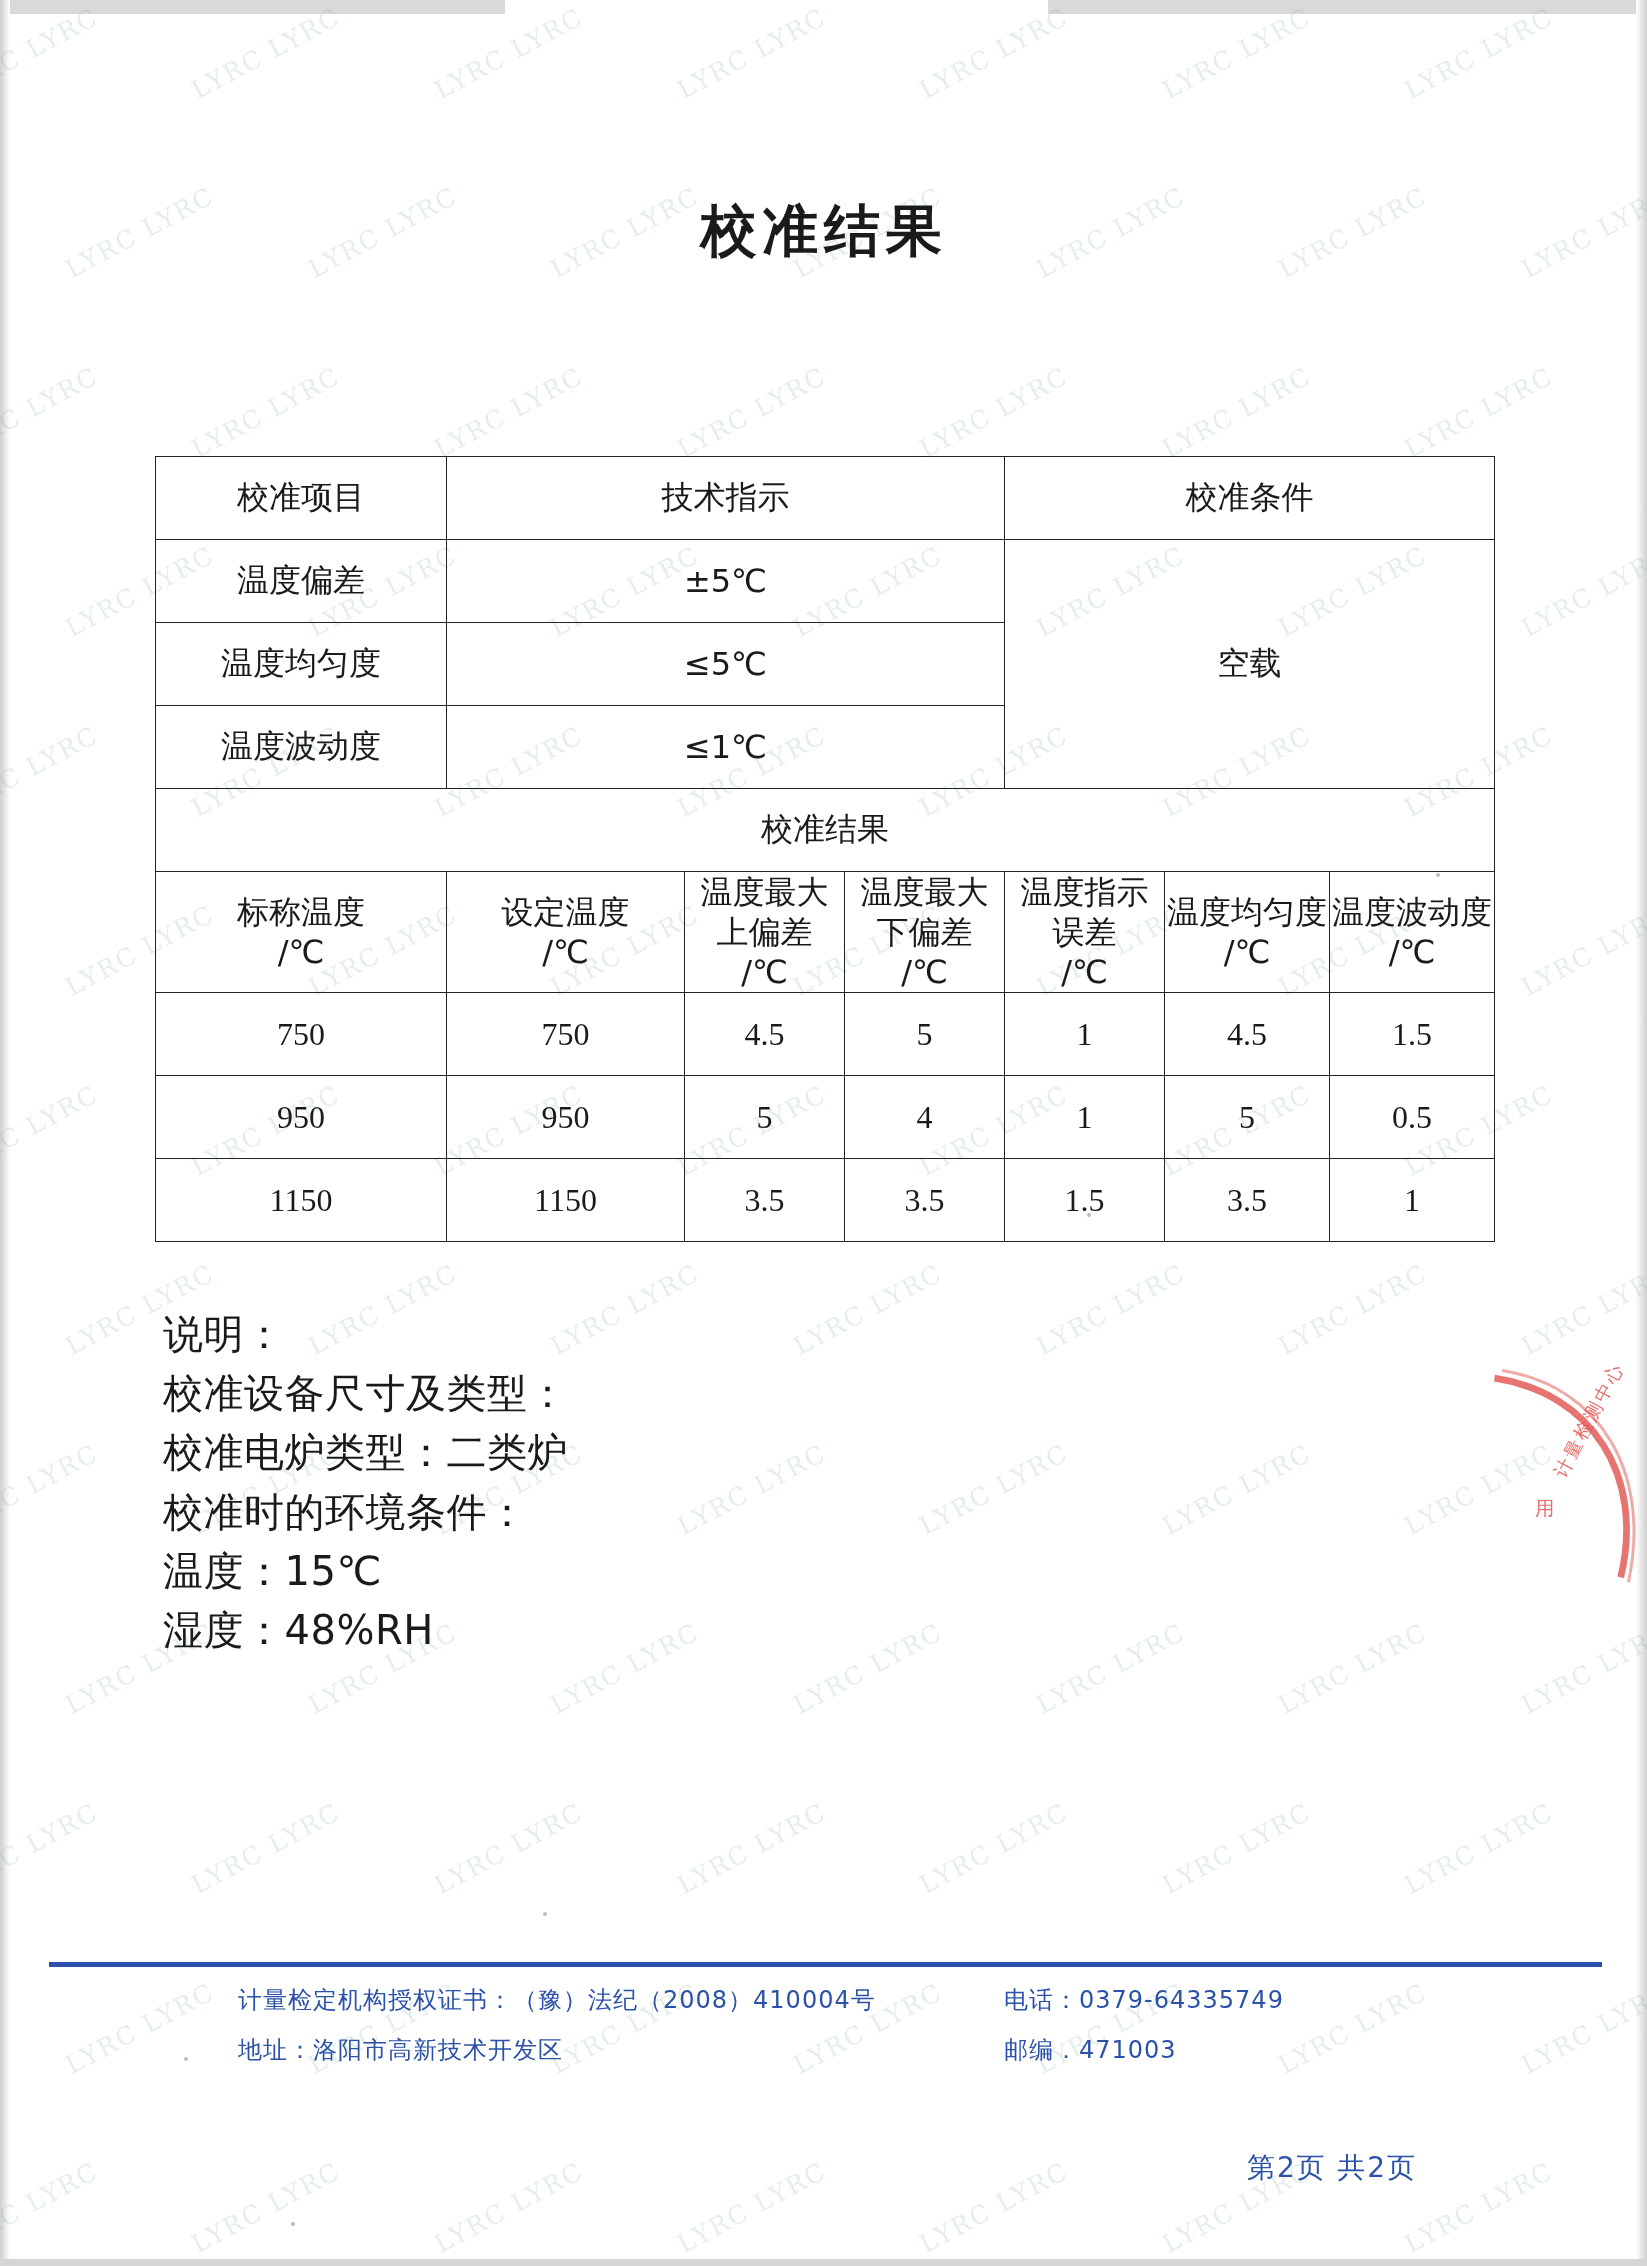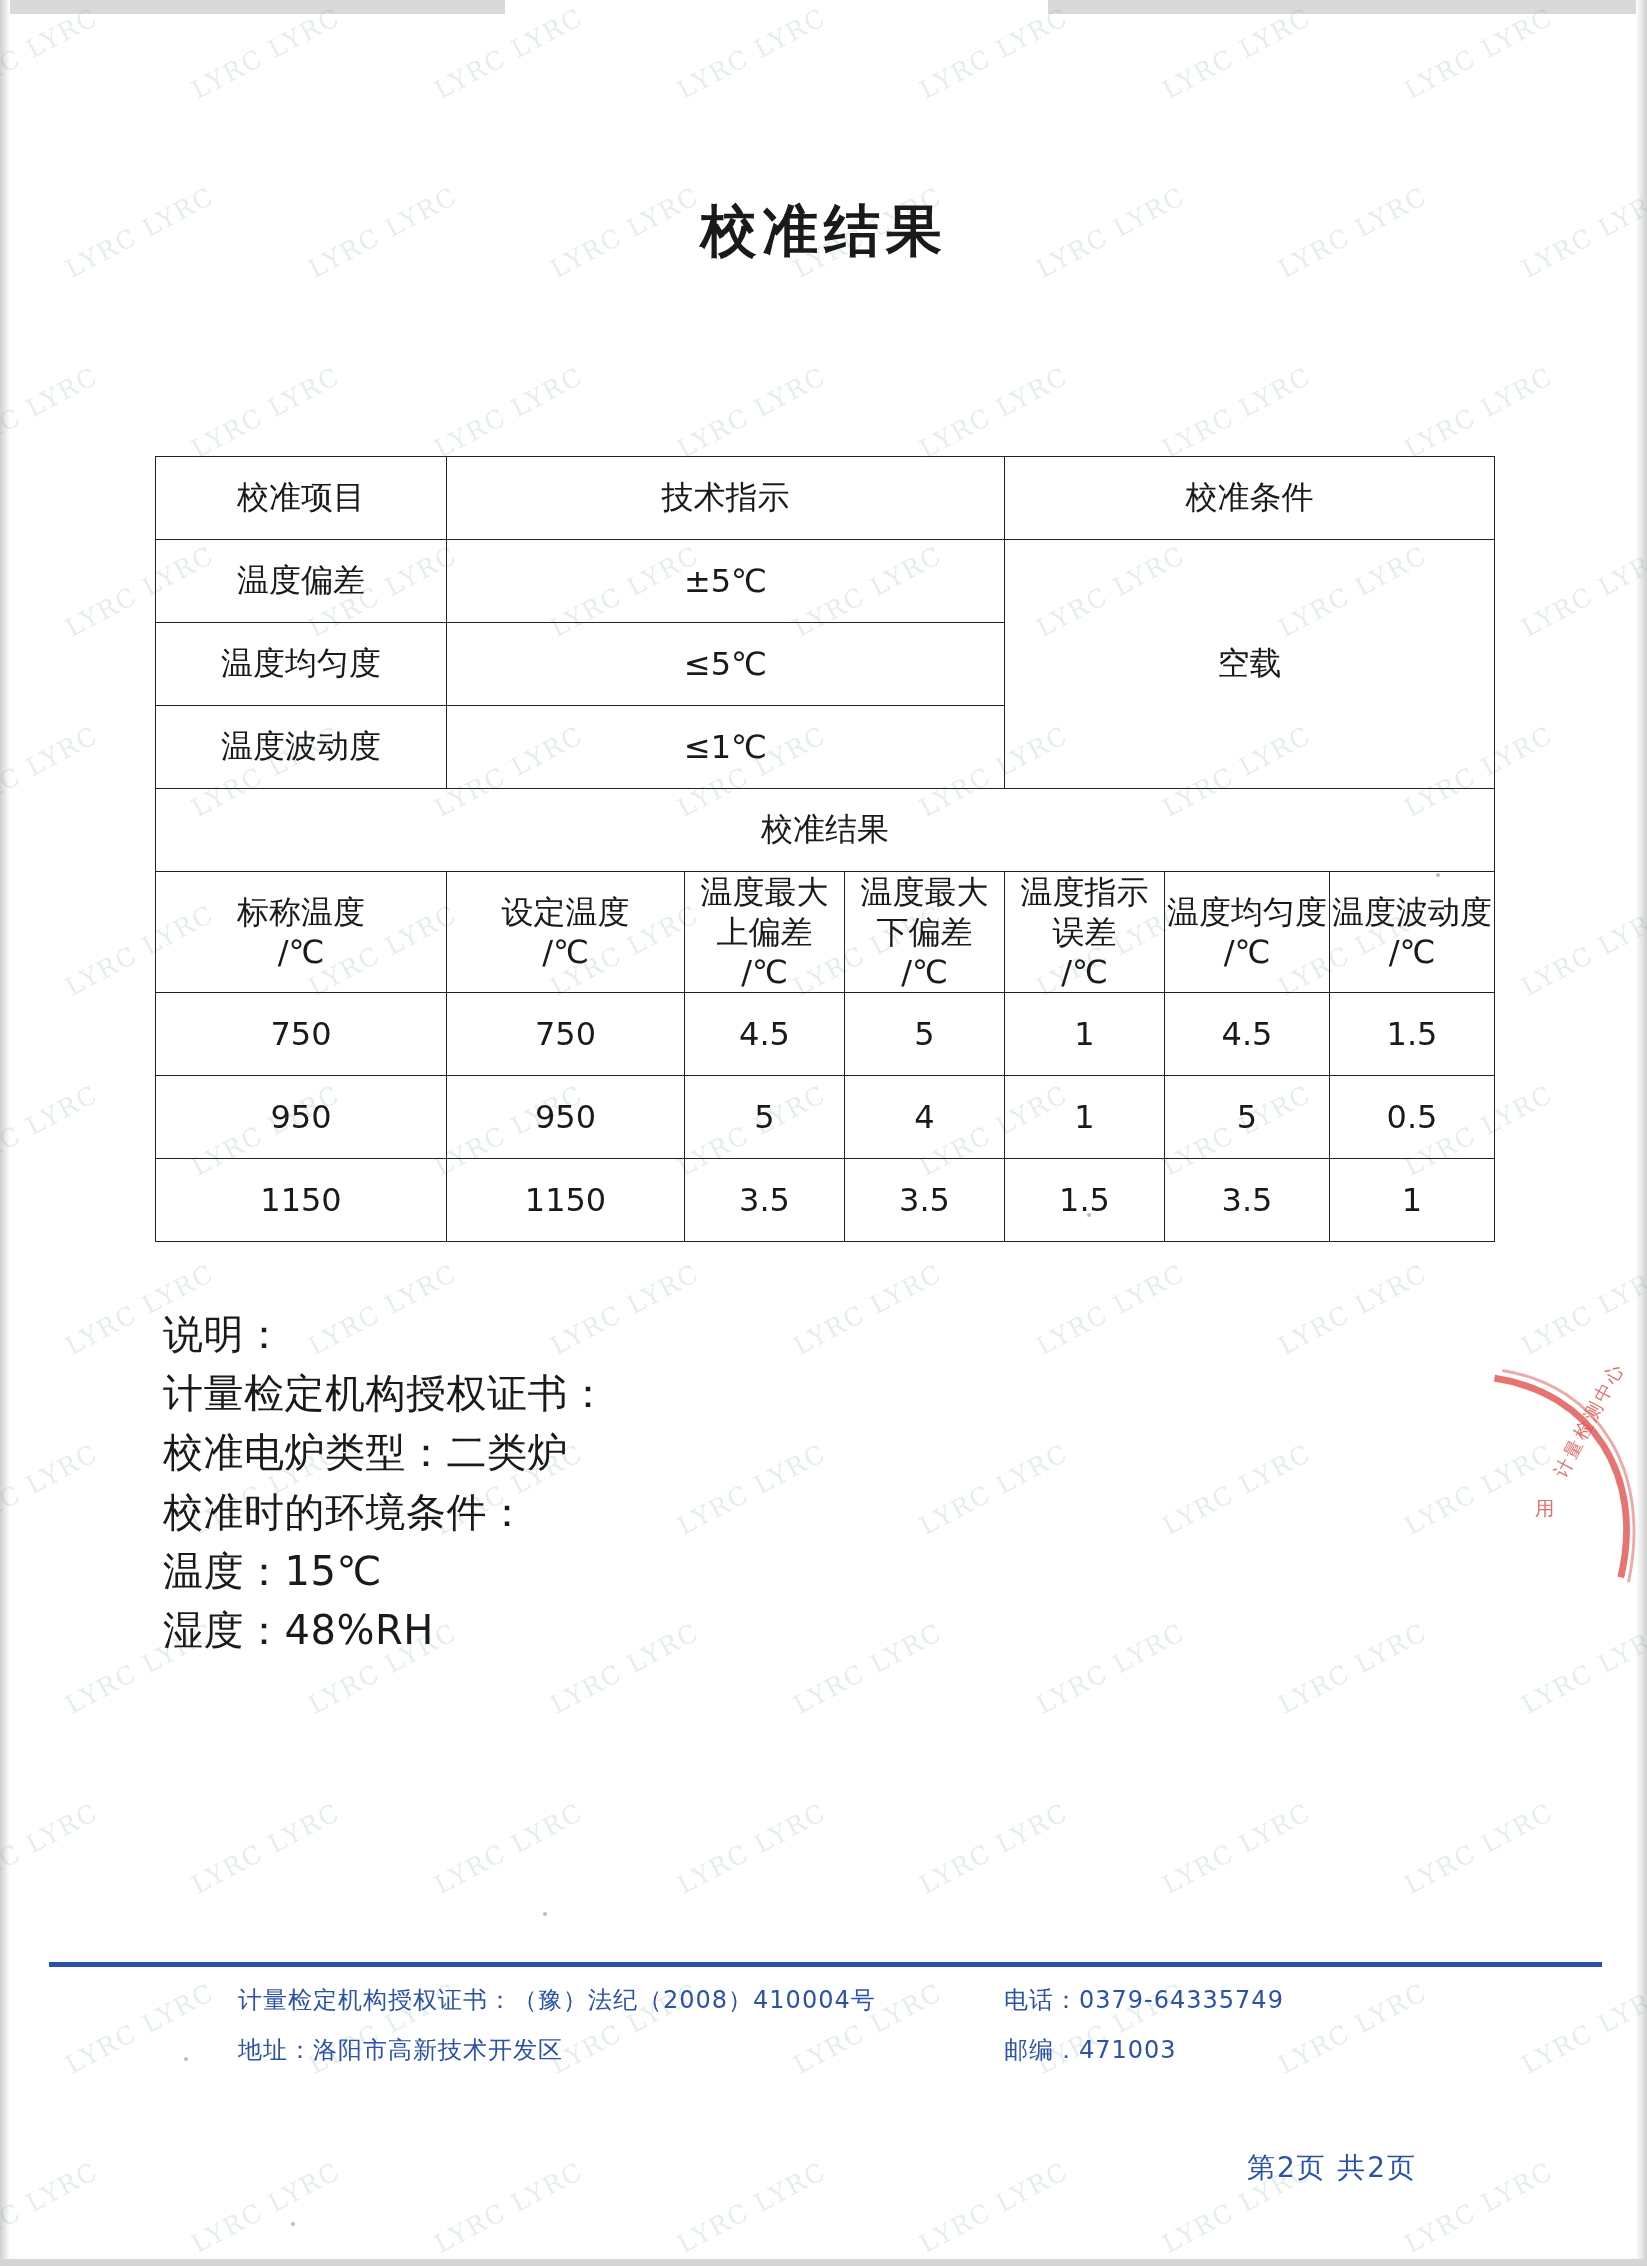--- a/index.html
+++ b/index.html
@@ -123,20 +123,21 @@
     height: 78px;
   }
   td.colhdr {
     font-size: 23px;
     line-height: 1.25;
     height: 93px;
   }
   td.num {
     font-size: 32px;
     height: 76px;
+    font-family: Liberation Serif, serif;
   }
 
   .notes {
     position: absolute;
     top: 1305px;
     left: 163px;
     font-size: 40px;
     line-height: 1.48;
     letter-spacing: 0.5px;
   }
@@ -409,21 +410,21 @@
           <td class="num">3.5</td>
           <td class="num">1.5</td>
           <td class="num">3.5</td>
           <td class="num">1</td>
         </tr>
       </tbody>
     </table>
 
     <div class="notes">
       <div>说明：</div>
-      <div>计量检定机构授权证书：</div>
+      <div>校准设备尺寸及类型：</div>
       <div>校准电炉类型：二类炉</div>
       <div>校准时的环境条件：</div>
       <div>温度：15℃</div>
       <div>湿度：48%RH</div>
     </div>
 
     <div class="seal">
       <svg width="204" height="243" viewBox="0 0 210 250">
         <path d="M 20 30 C 120 45, 175 130, 150 235" stroke="#e0534f" stroke-width="7" fill="none" opacity="0.8"></path>
         <path d="M 28 22 C 128 38, 182 126, 158 240" stroke="#e0534f" stroke-width="3" fill="none" opacity="0.5"></path>

